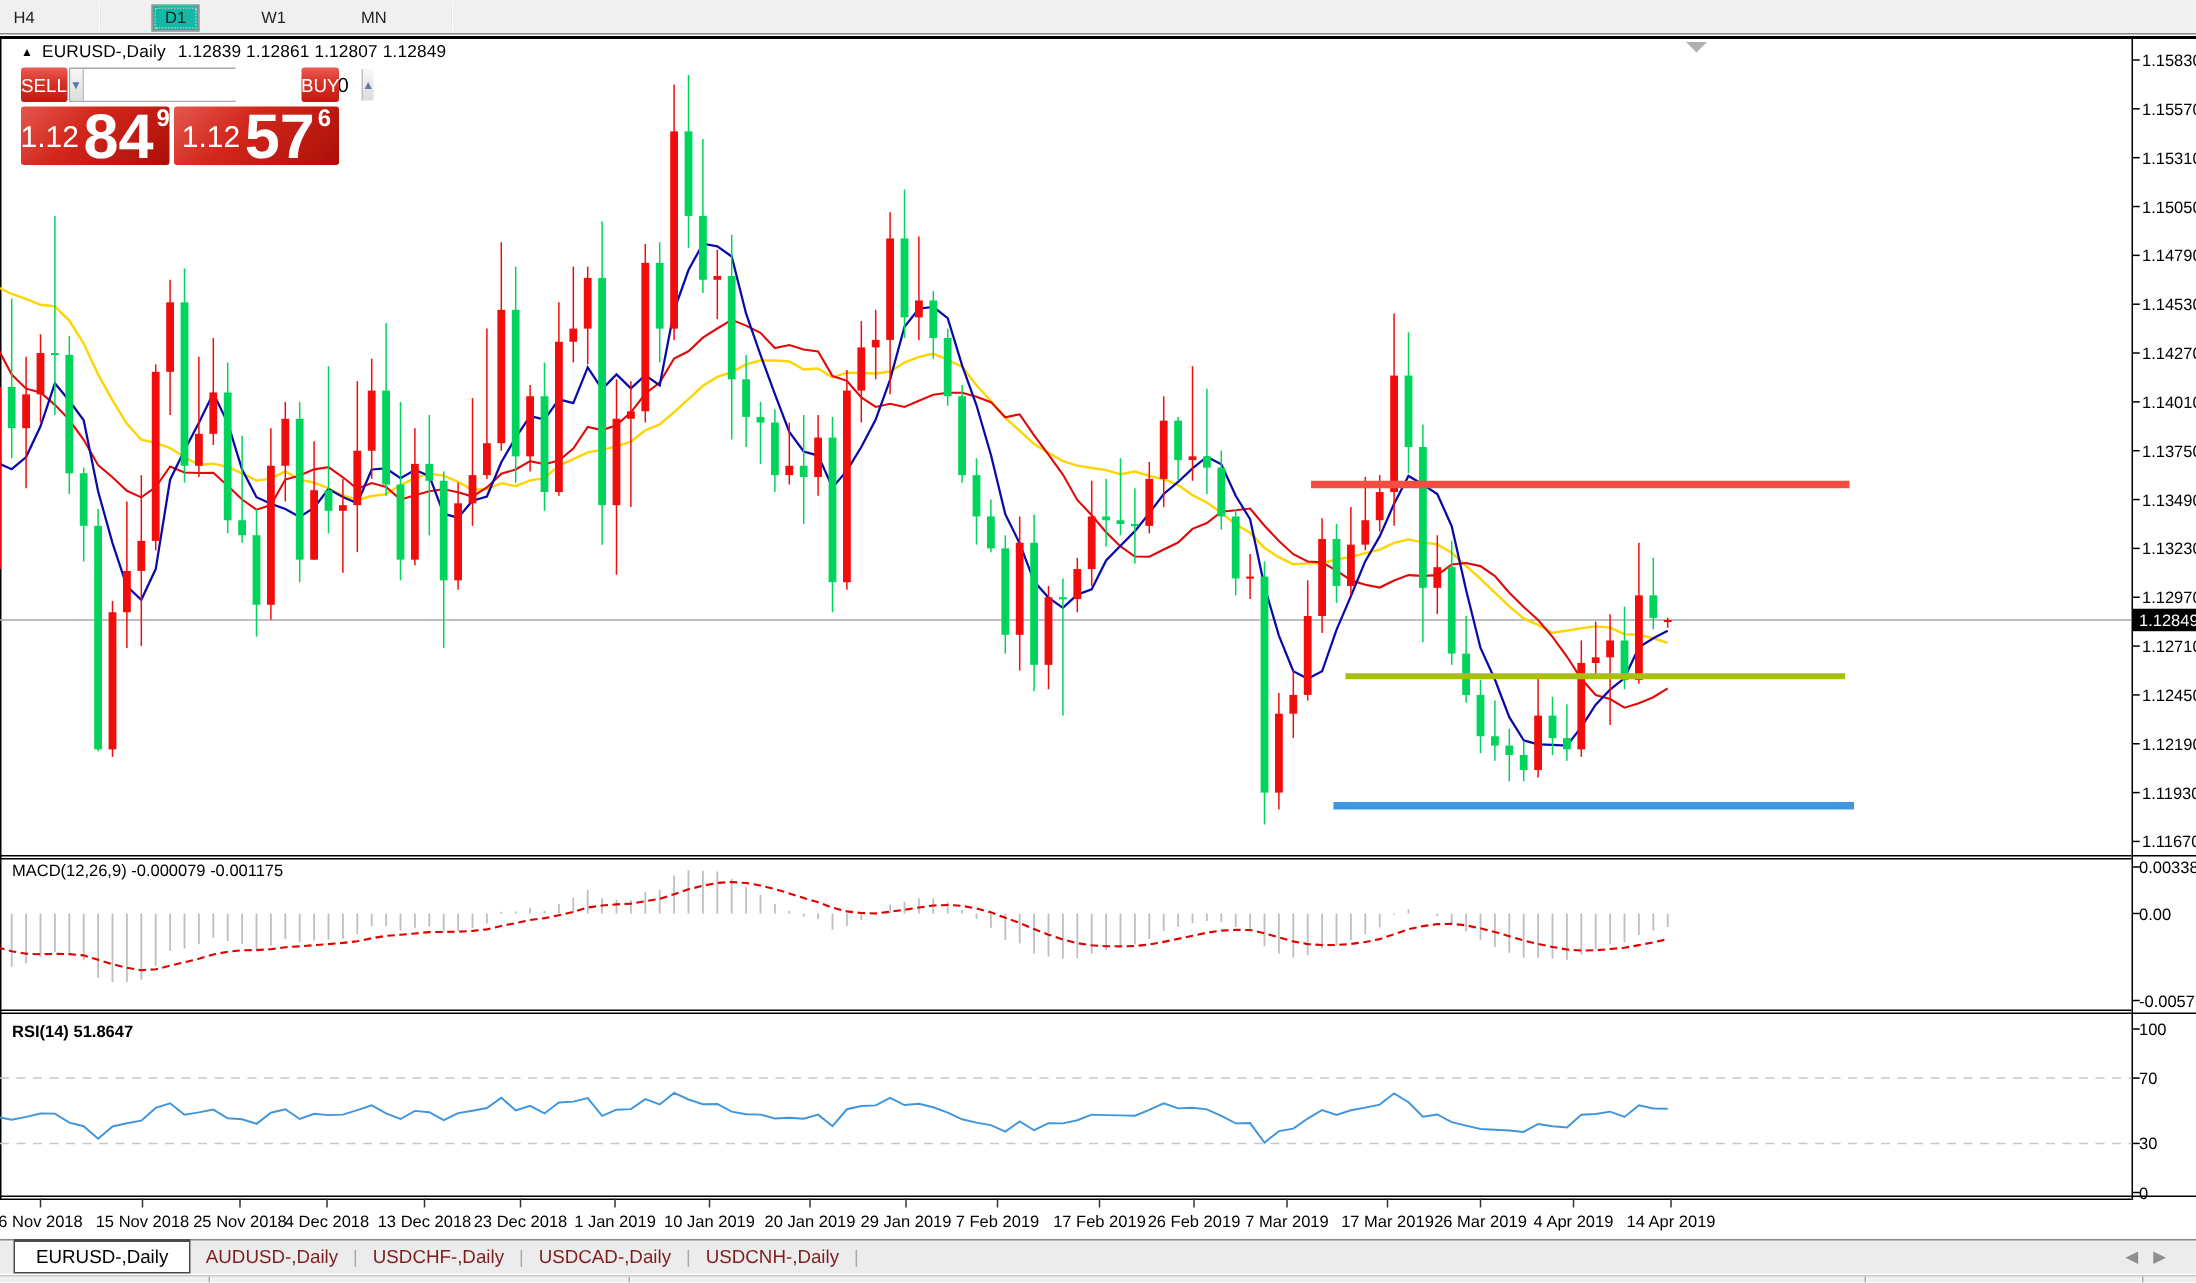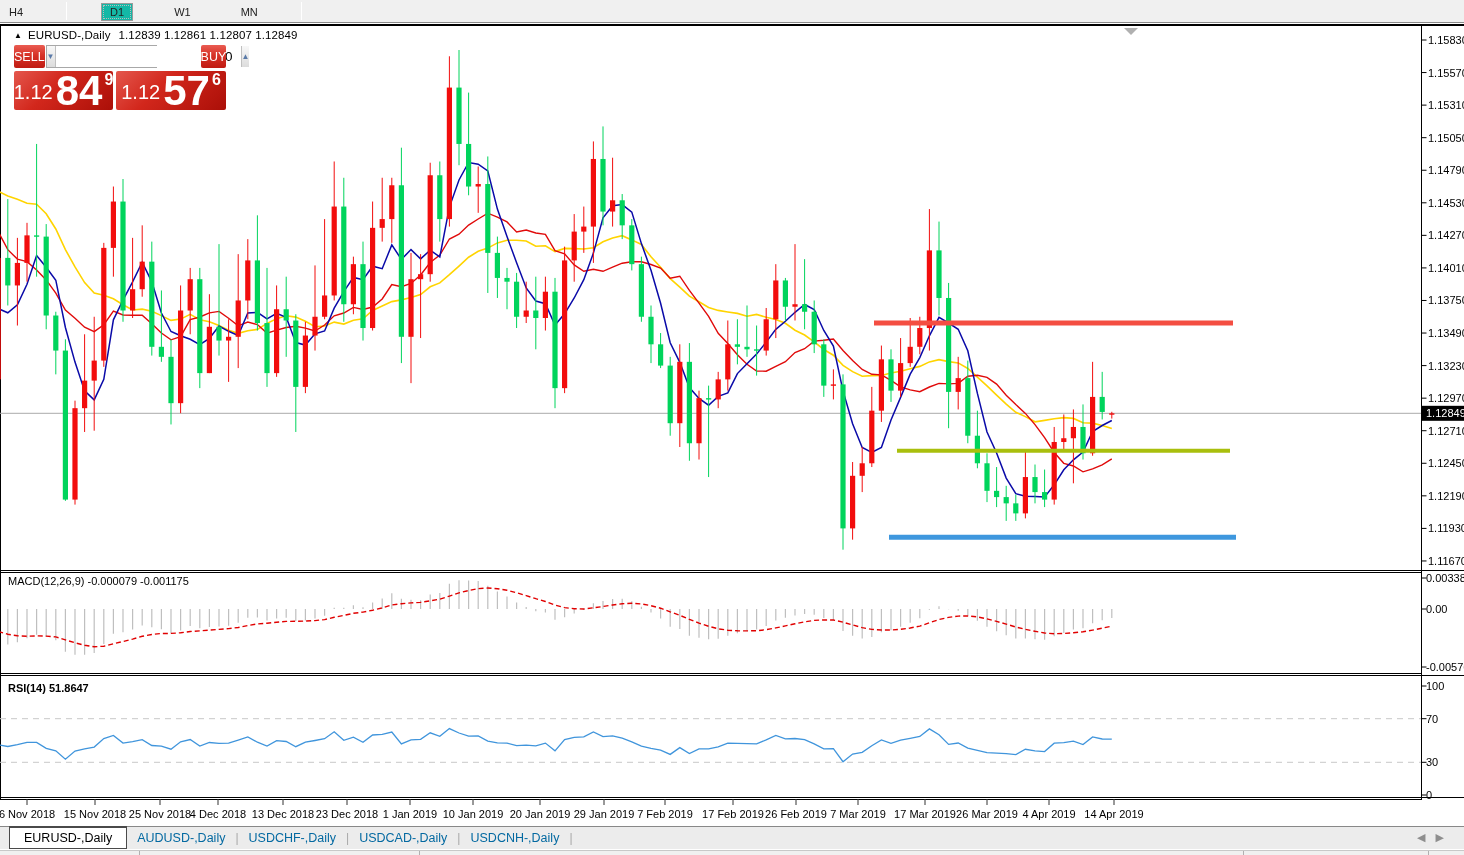--- a/index.html
+++ b/index.html
@@ -49,21 +49,21 @@
   .tw-price .sup { font-size:16px; font-weight:bold; align-self:flex-start; margin-top:0px; margin-left:2px; }
 
   
   .ind-label { position:absolute; font-size:11px; color:#000; left:8px; }
   .ind-label.macd { top:575px; }
   .ind-label.rsi  { top:682px;font-weight:bold; }
 
   
   .tabbar { position:absolute; left:0; top:826px; width:1464px; height:23px;
             background:#ececec; border-top:1px solid #888; display:flex; align-items:center; }
-  .sym-tab { font-size:12.5px; color:#0369a1; padding:2px 10px; cursor:pointer; white-space:nowrap; }
+  .sym-tab { font-size:12.5px; color:#7f1d1d; padding:2px 10px; cursor:pointer; white-space:nowrap; }
   .sym-tab.active { background:#fff; border:1px solid #4a4a4a; border-top:2px solid #4a4a4a;
                     color:#000; margin-left:9px; padding:3px 14px; position:relative; top:-1px; }
   .tab-sep { color:#a8a8a8; font-size:12px; }
   .tab-arrows { position:absolute; right:10px; top:4px; color:#8e8e8e; font-size:11px;
                 letter-spacing:10px; cursor:pointer; }
 
   .statusbar { position:absolute; left:0; top:850px; width:1464px; height:5px;
                background:#f0f0f0; border-top:1px solid #c8c8c8; }
   .status-div { position:absolute; top:0; width:1px; height:5px; background:#b0b0b0; }
 

